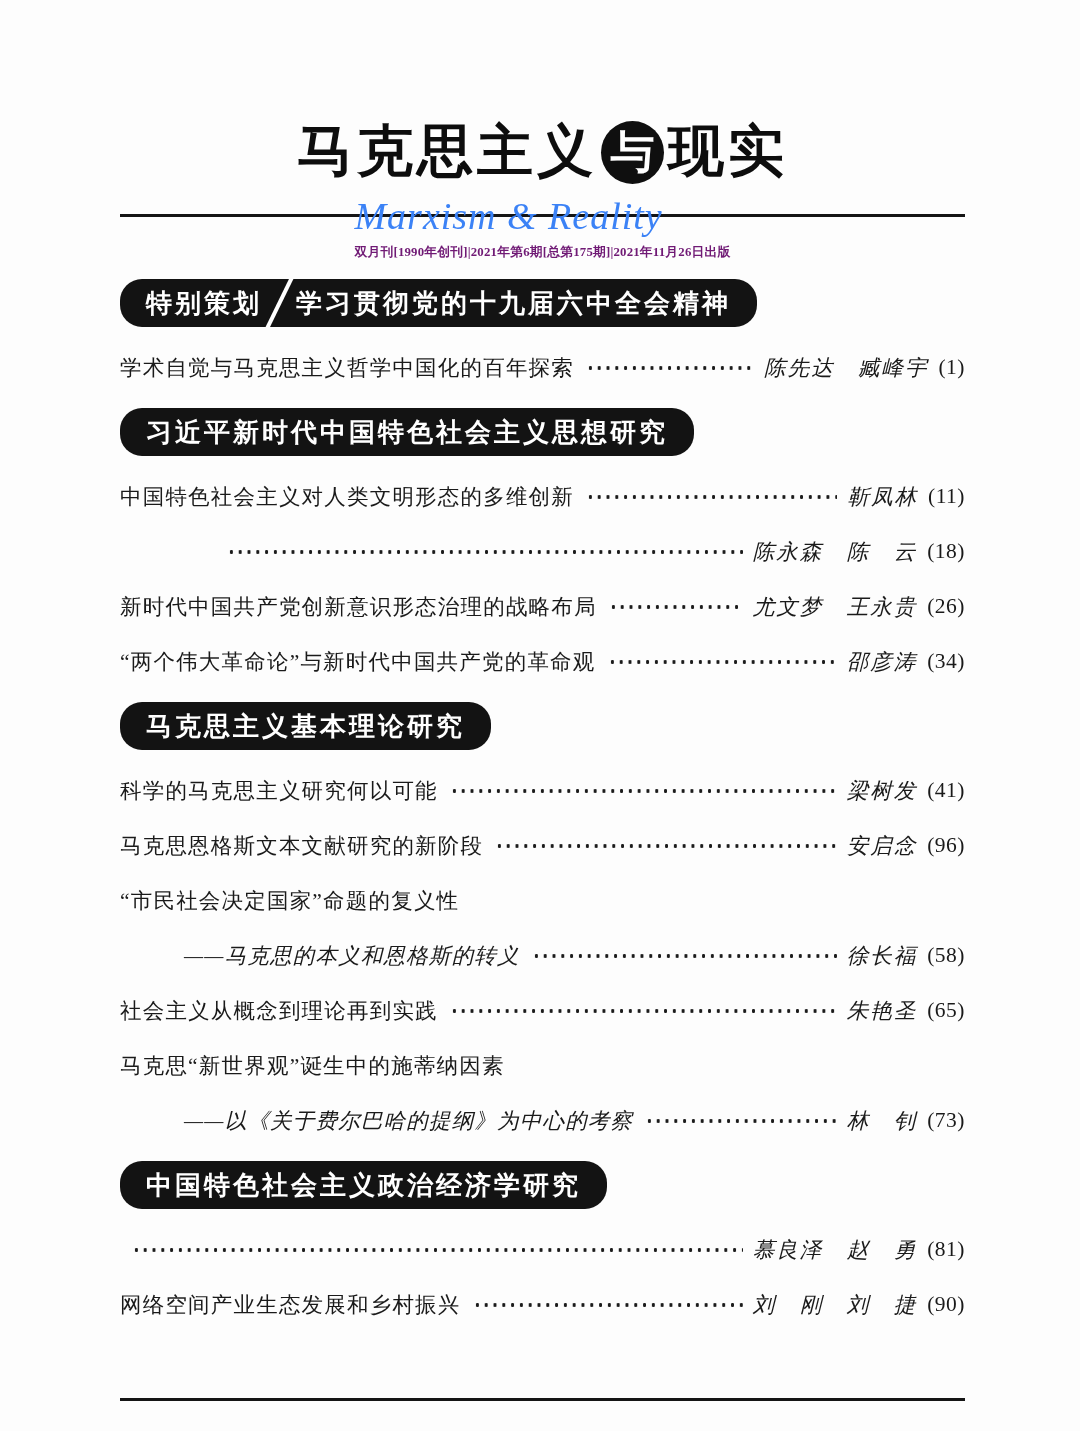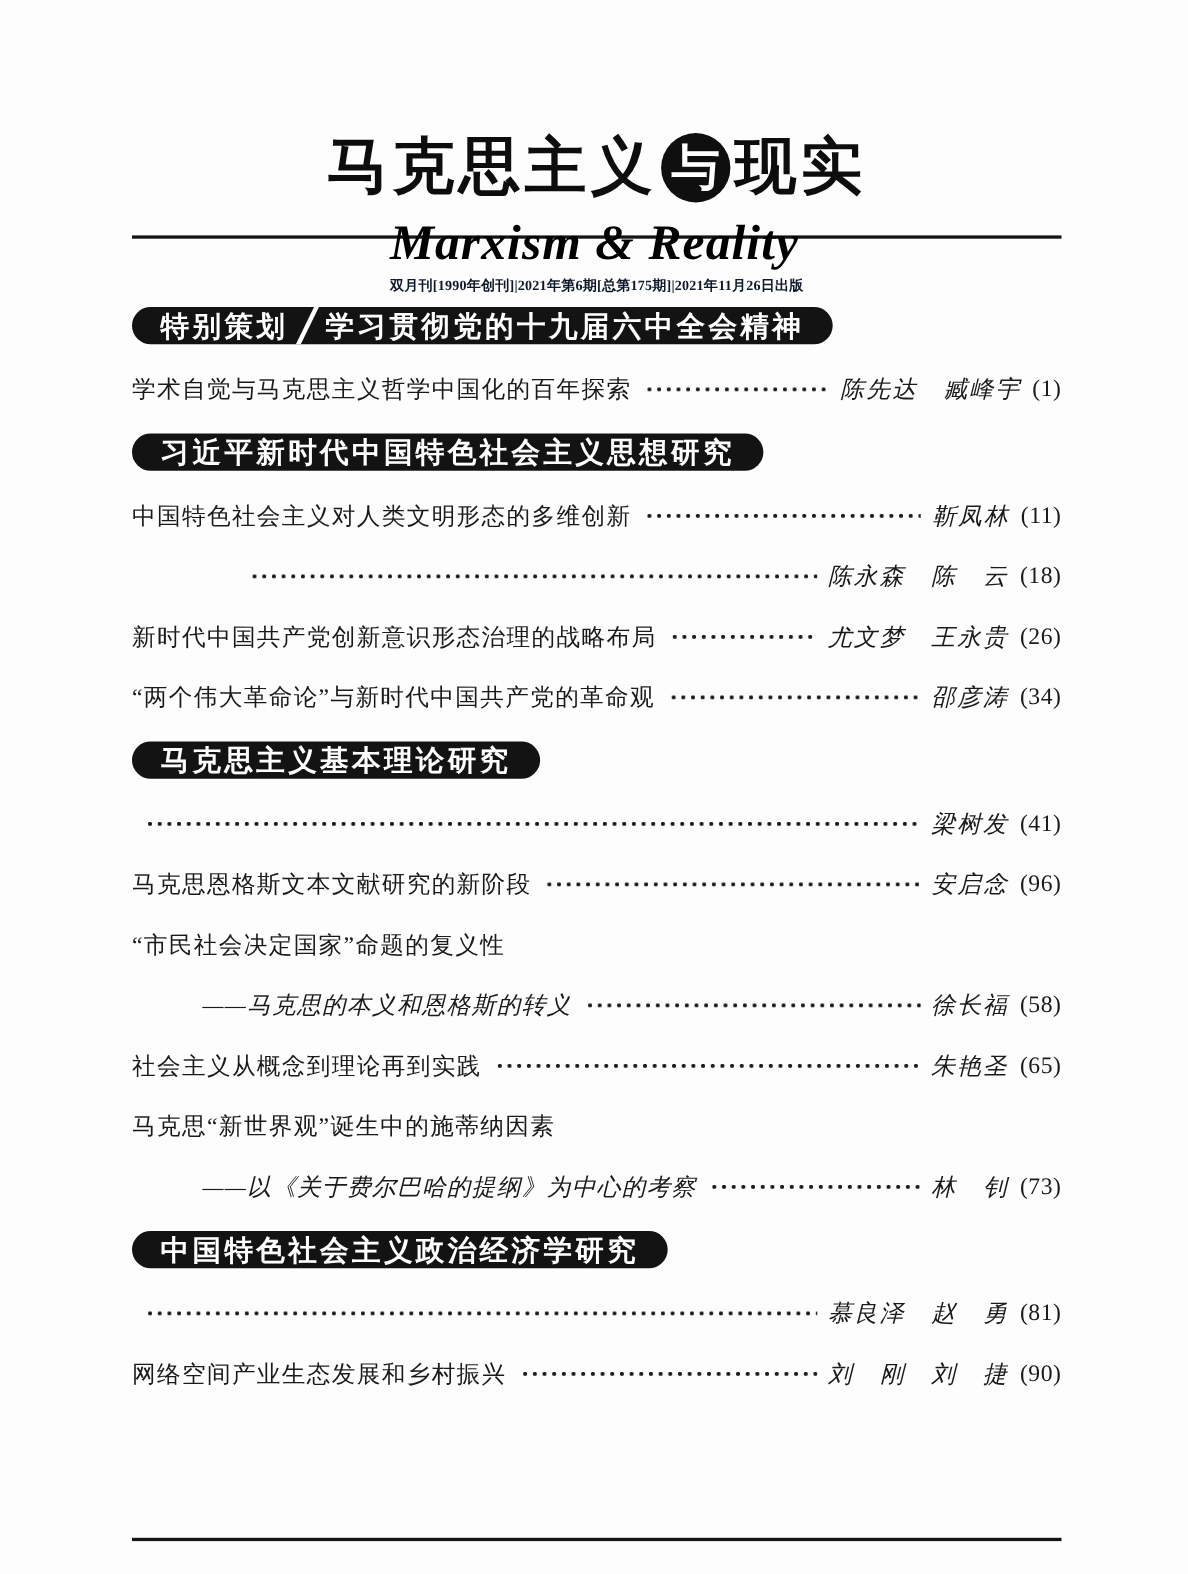--- a/index.html
+++ b/index.html
@@ -19,36 +19,36 @@
   }
   .yu-circle {
     flex:none; width:63px; height:63px; border-radius:50%;
     background:#0f0f0f; color:#ffffff;
     display:flex; align-items:center; justify-content:center;
     font-size:44px; font-weight:900; letter-spacing:0; margin:0 4px;
   }
   .mast-divider { width:2px; align-self:stretch; background:#141414; margin:4px 16px 0 14px; }
   .mast-right { flex:1; display:flex; flex-direction:column; justify-content:flex-start; padding-top:2px; min-width:0; }
   .mast-en {
-    font-style:italic; font-weight:700; font-size:45px; line-height:1.08;
-    letter-spacing:1px; white-space:nowrap; color:#000000;
+    font-style:italic; font-weight:400; font-size:38px; line-height:1.08;
+    letter-spacing:1px; white-space:nowrap; color:#3b82f6;
   }
   .mast-issue {
     margin-top:7px; font-weight:700; font-size:12.8px;
-    letter-spacing:0.2px; white-space:nowrap; color:#0f172a;
+    letter-spacing:0.2px; white-space:nowrap; color:#701a75;
   }
   .rule { height:3px; background:#151515; }
   .top-rule { margin-top:6px; }
   .bottom-rule { position:absolute; left:120px; right:115px; bottom:30px; }
 
   
   .toc-section { margin-top:8px; }
   .toc-section:first-child { margin-top:62px; }
   .badge {
-    display:inline-flex; align-items:center; height:34px;
+    display:inline-flex; align-items:center; height:48px;
     background:#131313; color:#ffffff; border-radius:22px;
     padding:0 26px; margin-bottom:26px; overflow:hidden;
     font-family:"Liberation Sans","DejaVu Sans",sans-serif;
     font-weight:700; font-size:26px; letter-spacing:3px; white-space:nowrap;
   }
   .badge-slash { position:relative; flex:none; width:34px; height:42px; }
   .badge-slash::before {
     content:""; position:absolute; left:15px; top:-7px;
     width:4px; height:58px; background:#ffffff; transform:rotate(26deg);
   }
@@ -147,20 +147,21 @@
 </div>
   </section>
 
   <section class="toc-section">
     <div class="badge">
 
       <span class="badge-title">马克思主义基本理论研究</span>
     </div>
     <div class="entries">
   <div class="row">
+    <span class="title">科学的马克思主义研究何以可能</span>
     <span class="leader"></span>
     <span class="authors">梁树发</span>
     <span class="pageno">(41)</span>
   </div>
 
   <div class="row">
     <span class="title">马克思恩格斯文本文献研究的新阶段</span>
     <span class="leader"></span>
     <span class="authors">安启念</span>
     <span class="pageno">(96)</span>

